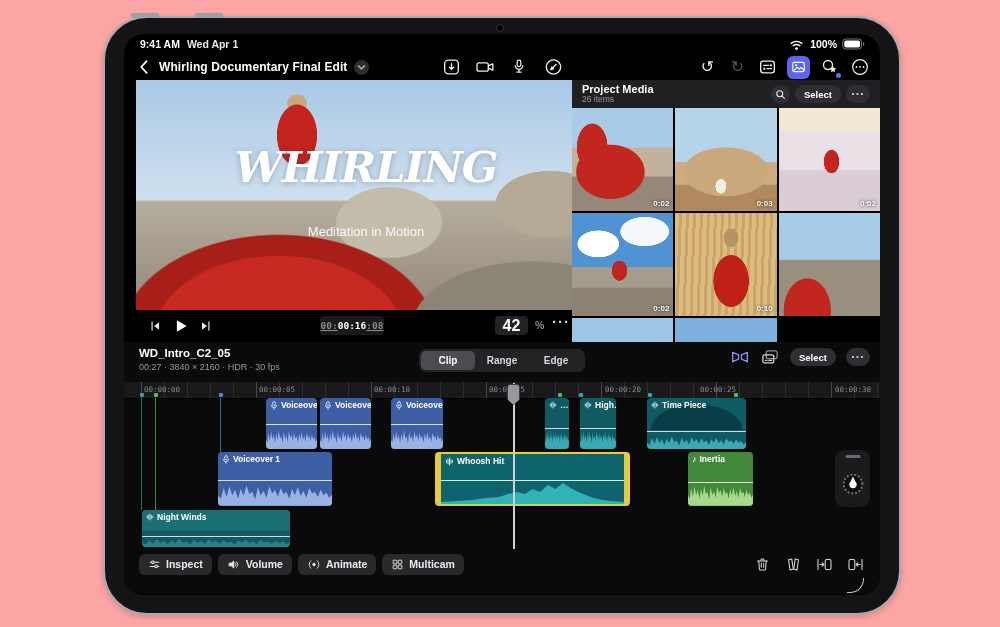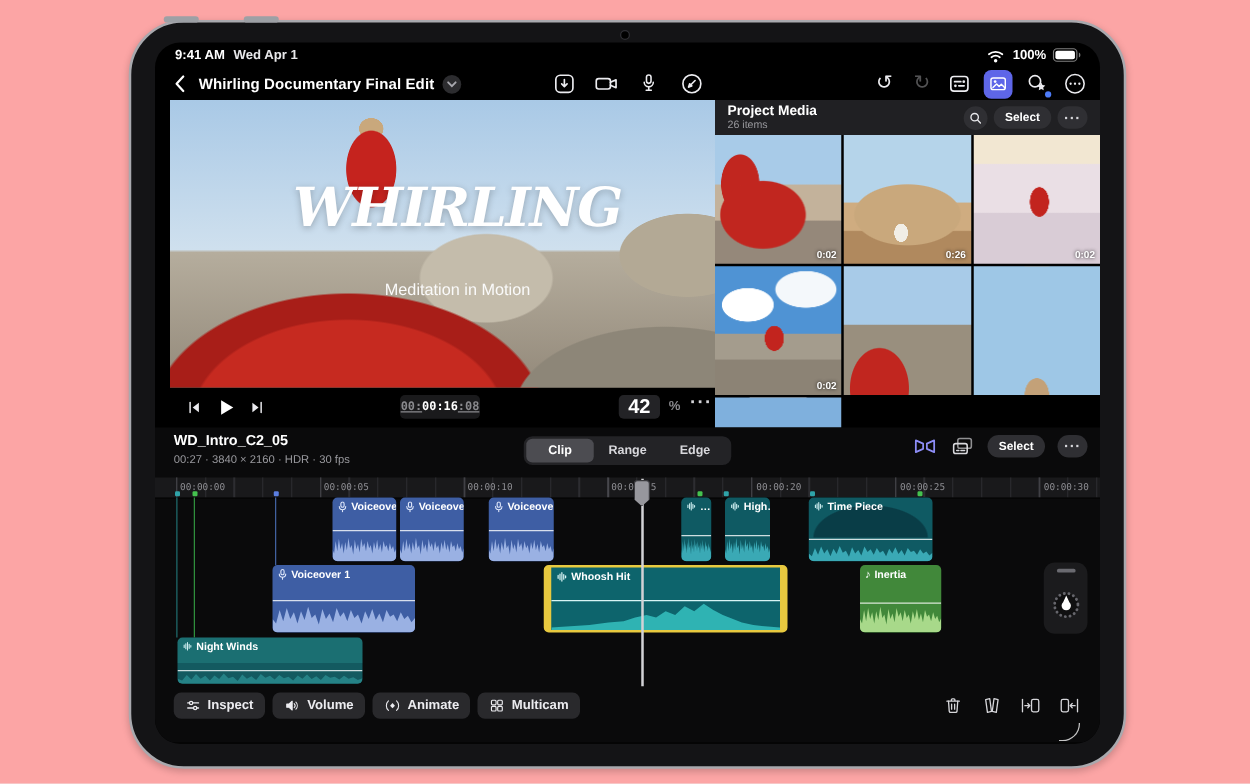--- a/index.html
+++ b/index.html
@@ -305,27 +305,30 @@
               </svg>
           </span>
           <span class="pill-btn">Select</span>
           <span class="pill-more">···</span>
         </div>
         <div class="mp-grid">
           <div class="thumb t1">
               <span class="dur">0:02</span>
             </div>
           <div class="thumb t2">
-              <span class="dur">0:26</span>
+              <span class="dur">0:03</span>
             </div>
           <div class="thumb t3">
               <span class="dur">0:02</span>
             </div>
           <div class="thumb t4">
               <span class="dur">0:02</span>
+            </div>
+          <div class="thumb t6">
+              <span class="dur">0:10</span>
             </div>
           <div class="thumb t7"></div>
           <div class="thumb t8"></div>
           <div class="thumb t9"></div>
         </div>
       </div>
 
       <div class="timeline">
         <div class="tl-title">WD_Intro_C2_05</div>
         <div class="tl-meta">00:27 · 3840 × 2160 · HDR · 30 fps</div>
@@ -353,21 +356,21 @@
           <span class="pill-btn" style="margin-right:0">Select</span>
           <span class="pill-more" style="margin-right:0">···</span>
         </div>
 
         <div class="ruler">
           <span class="rl" style="left:20px">00:00:00</span>
           <span class="rl" style="left:135px">00:00:05</span>
           <span class="rl" style="left:250px">00:00:10</span>
           <span class="rl" style="left:365px">00:00:15</span>
           <span class="rl" style="left:481px">00:00:20</span>
-          <span class="rl" style="left:596px">00:00:25</span>
+          <span class="rl" style="left:576px">00:00:25</span>
           <span class="rl" style="left:711px">00:00:30</span>
         </div>
         <span class="dot" style="left:16px;background:#2fa3a8"></span>
         <span class="dot" style="left:30px;background:#45c24f"></span>
         <span class="dot" style="left:95px;background:#5b7ee0"></span>
         <span class="dot" style="left:434px;background:#45c24f"></span>
         <span class="dot" style="left:455px;background:#2fa3a8"></span>
         <span class="dot" style="left:524px;background:#2fa3a8"></span>
         <span class="dot" style="left:610px;background:#45c24f"></span>
 

